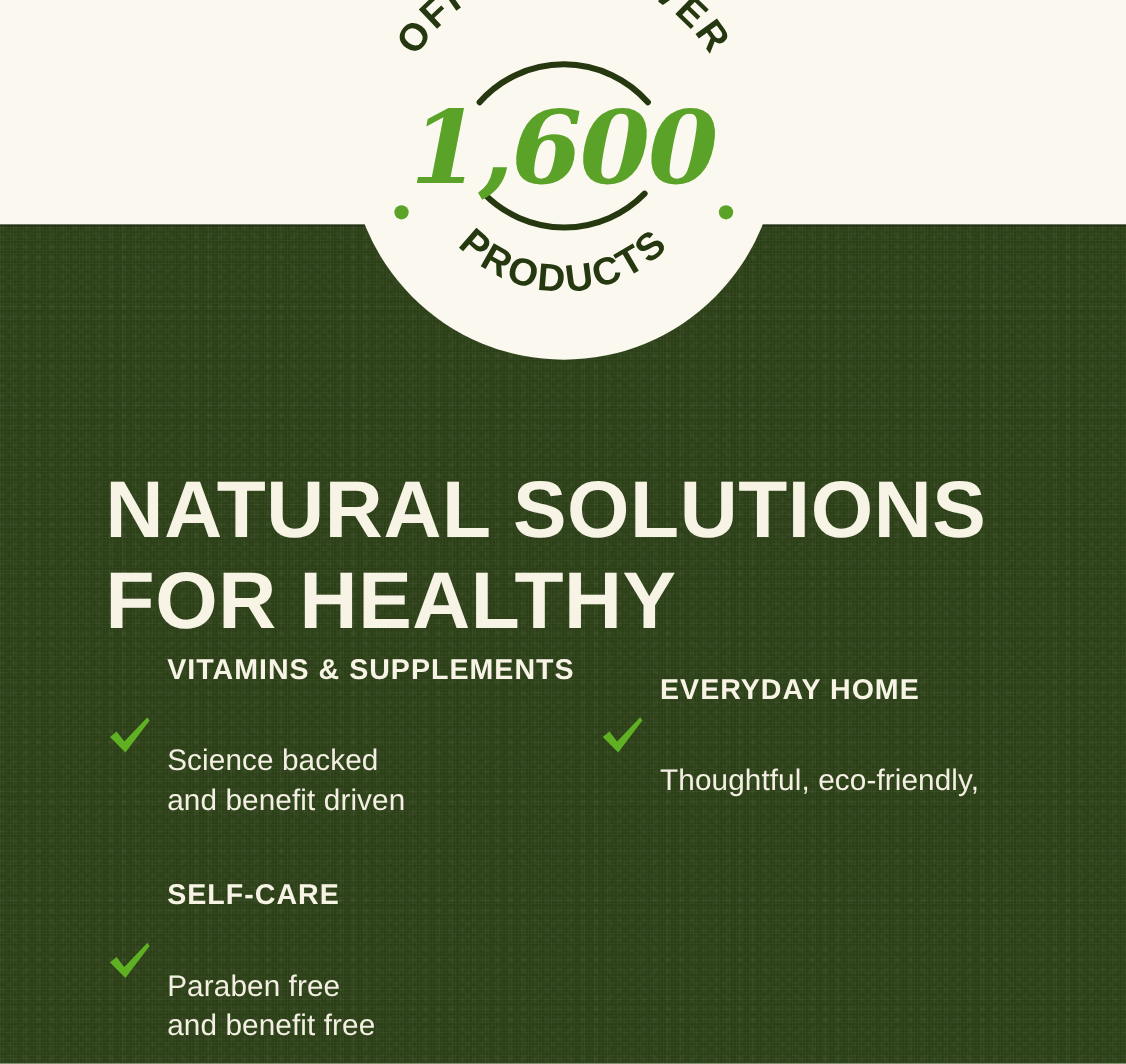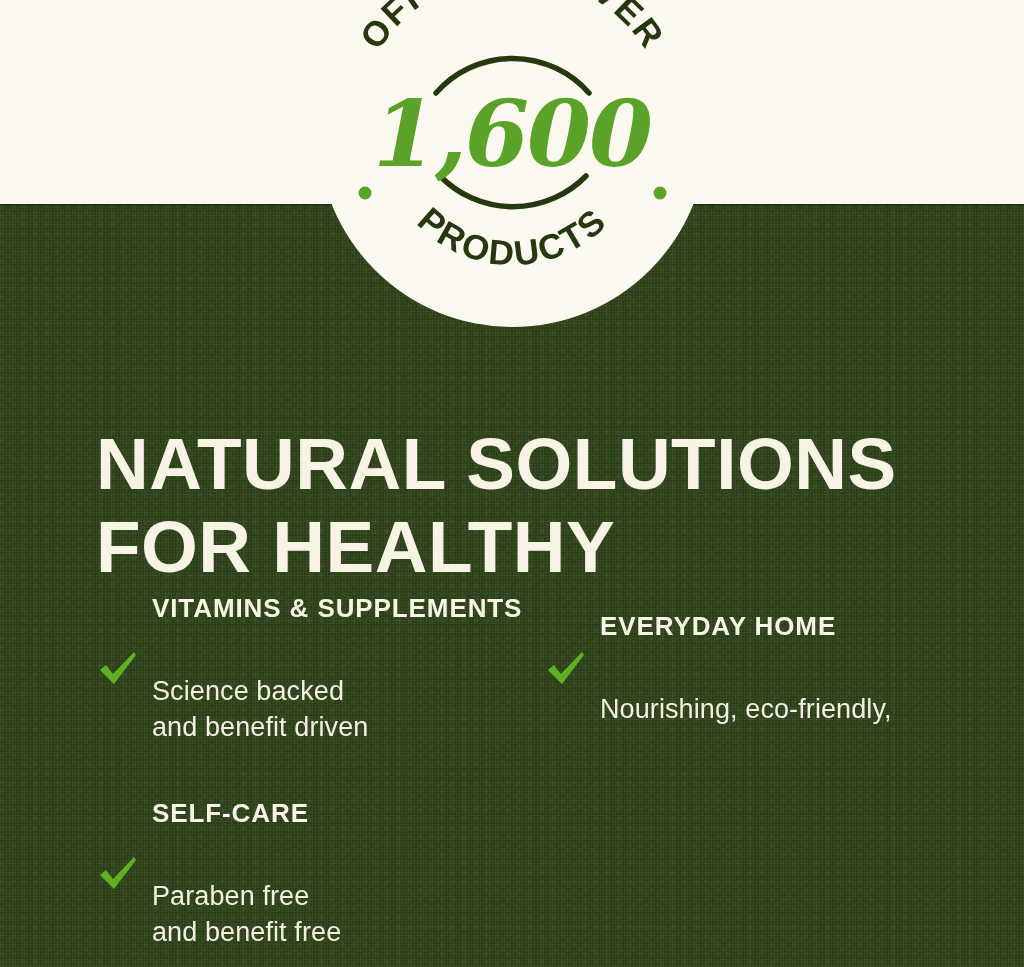--- a/index.html
+++ b/index.html
@@ -225,21 +225,21 @@
 
     <div class="feature" id="feature-healthy-home">
       <svg class="check-icon" viewBox="0 0 44 44">
         <path d="M4 23 L10 18 L17 27 L38 5 L40 8 L18 37 Z" fill="#5fb022"></path>
       </svg>
       <div class="feature-body">
         <span class="feature-title">
           <span>EVERYDAY HOME</span>
         </span>
         <span class="feature-desc">
-          <span>Nourishing, eco-friendly,</span>
+          <span>Thoughtful, eco-friendly,</span>
         </span>
       </div>
     </div>
 
     <div class="feature" id="feature-self-care">
       <svg class="check-icon" viewBox="0 0 44 44">
         <path d="M4 23 L10 18 L17 27 L38 5 L40 8 L18 37 Z" fill="#5fb022"></path>
       </svg>
       <div class="feature-body">
         <span class="feature-title">

